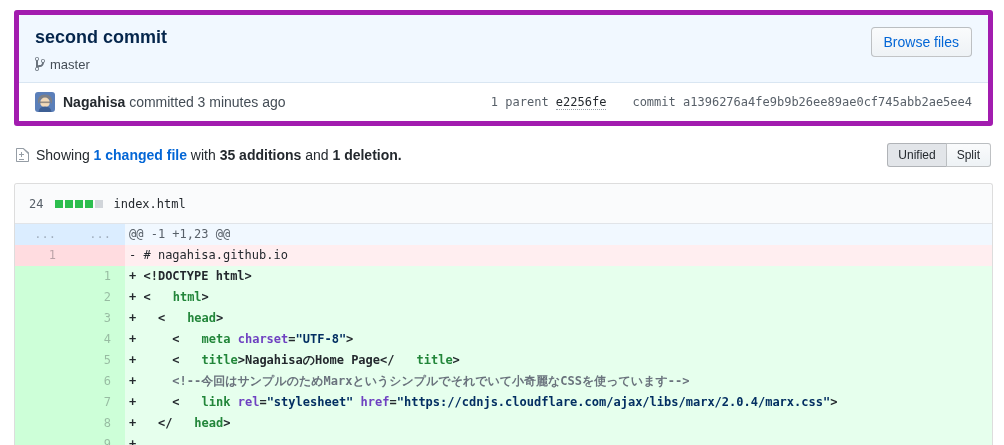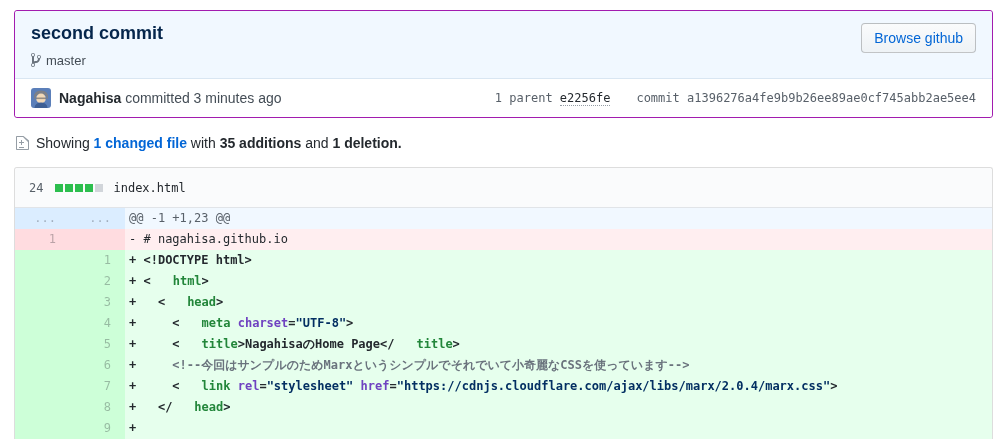--- a/index.html
+++ b/index.html
@@ -6,21 +6,21 @@
   html, body { margin:0; padding:0; }
   body {
     width:1004px; height:445px; overflow:hidden;
     background:#fff; color:#24292e;
     font-family:"Liberation Sans", sans-serif;
     font-size:14px;
   }
   .page { padding:10px 11px 0 14px; }
 
   
-  .commit-box { border:1px solid #a21caf; border-radius:3px; }
+  .commit-box { border:5px solid #a21caf; border-radius:3px; }
   .commit-head {
     background:#f1f8ff; border-radius:3px 3px 0 0;
     padding:12px 16px 10px; display:flex; justify-content:space-between;
     border-bottom:1px solid #d9e6f2;
   }
   .commit-title { font-size:18px; font-weight:bold; color:#05264c; margin:0 0 8px; }
   .branch-line { display:flex; align-items:center; gap:5px; font-size:13px; color:#444d56; }
   .commit-meta {
     display:flex; align-items:center; gap:8px;
     background:#fff; padding:9px 16px; border-radius:0 0 3px 3px;
@@ -106,21 +106,21 @@
         <p class="commit-title">second commit</p>
         <div class="branch-line">
           <span style="display:flex;">
             <svg width="10" height="16" viewBox="0 0 10 16">
                 <path fill="#6a737d" fill-rule="evenodd" d="M10 5c0-1.11-.89-2-2-2a1.993 1.993 0 0 0-1 3.72v.3c-.02.52-.23.98-.63 1.38-.4.4-.86.61-1.38.63-.83.02-1.48.16-2 .45V4.72a1.993 1.993 0 0 0-1-3.72C.88 1 0 1.89 0 3a2 2 0 0 0 1 1.72v6.56c-.59.35-1 .99-1 1.72 0 1.11.89 2 2 2 1.11 0 2-.89 2-2 0-.53-.2-1-.53-1.36.09-.06.48-.41.59-.47.25-.11.56-.17.94-.17 1.05-.05 1.95-.45 2.75-1.25S8.95 7.77 9 6.73h-.02C9.59 6.37 10 5.73 10 5zM2 1.8c.66 0 1.2.55 1.2 1.2 0 .65-.55 1.2-1.2 1.2C1.35 4.2.8 3.65.8 3c0-.65.55-1.2 1.2-1.2zm0 12.41c-.66 0-1.2-.55-1.2-1.2 0-.65.55-1.2 1.2-1.2.65 0 1.2.55 1.2 1.2 0 .65-.55 1.2-1.2 1.2zm6-8c-.66 0-1.2-.55-1.2-1.2 0-.65.55-1.2 1.2-1.2.65 0 1.2.55 1.2 1.2 0 .65-.55 1.2-1.2 1.2z"></path>
               </svg>
           </span>
           <span>master</span>
         </div>
       </div>
-      <button class="btn btn-browse">Browse github</button>
+      <button class="btn btn-browse">Browse files</button>
     </div>
     <div class="commit-meta">
       <span class="avatar">
         <svg width="20" height="20" viewBox="0 0 20 20">
             <rect width="20" height="20" fill="#5b7fb9"></rect>
             <path d="M3 10 Q2.5 2.5 10 2.5 Q17.5 2.5 17 10 L16 12 L15 7.5 Q10 5.5 5 7.5 L4 12 Z" fill="#7d8087"></path>
             <ellipse cx="10" cy="10.5" rx="4.8" ry="5" fill="#f2d9b8"></ellipse>
             <rect x="5" y="9.5" width="10" height="1.6" fill="#4a4f57" opacity=".55"></rect>
             <path d="M3.5 20 Q4 14.5 10 14.5 Q16 14.5 16.5 20 Z" fill="#3e5f94"></path>
           </svg>
@@ -149,20 +149,24 @@
         </svg>
     </span>
     <span class="summary-text">
       <span>Showing</span>
       <a href="#">1 changed file</a>
       <span>with</span>
       <b>35 additions</b>
       <span>and</span>
       <b>1 deletion.</b>
     </span>
+    <div class="btn-group">
+      <button class="btn btn-sm selected">Unified</button>
+      <button class="btn btn-sm">Split</button>
+    </div>
   </div>
 
   <div class="file-box">
     <div class="file-head">
       <span class="diffstat">
         <span class="count">24</span>
         <span style="display:flex;gap:2px;">
             <span class="block add"></span>
             <span class="block add"></span>
             <span class="block add"></span>

